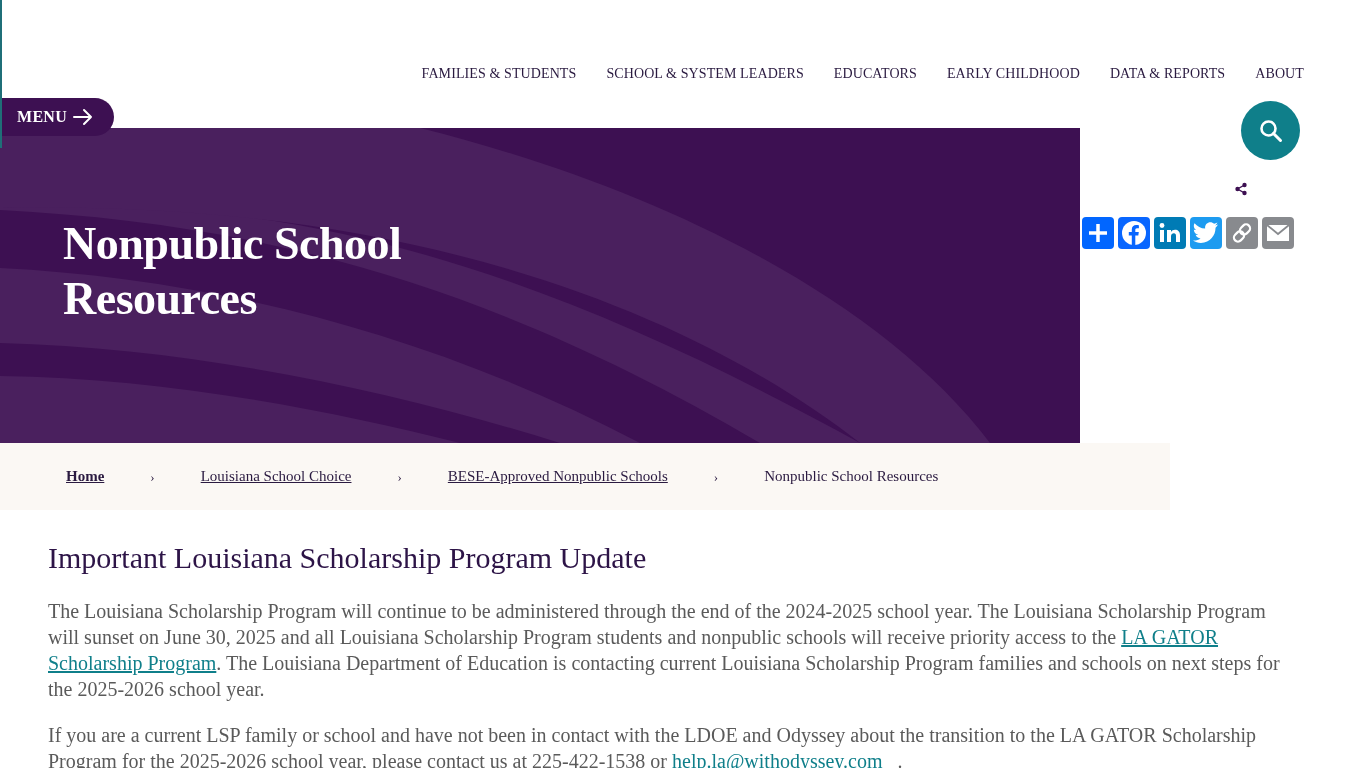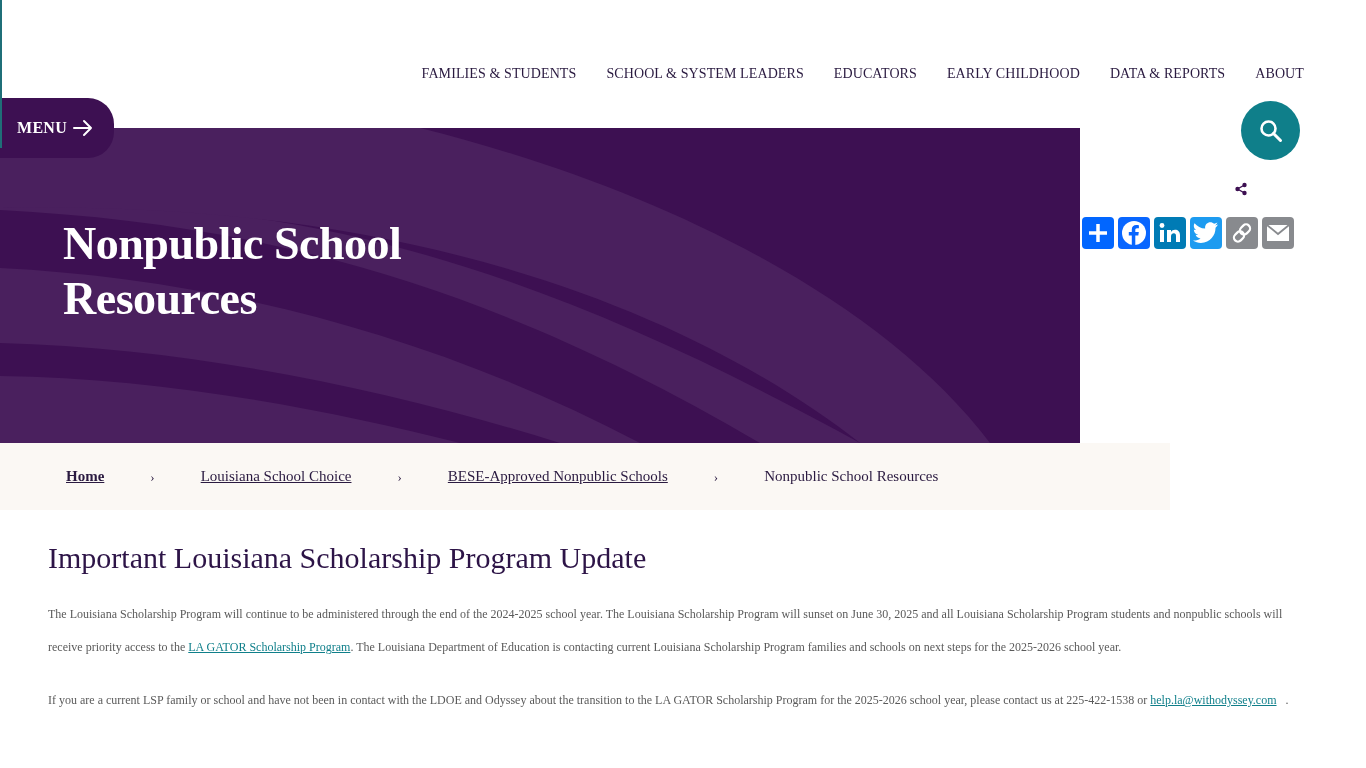--- a/index.html
+++ b/index.html
@@ -5,21 +5,21 @@
     * { box-sizing: border-box; margin: 0; padding: 0; }
     html, body { width: 1366px; height: 768px; overflow: hidden; background: #ffffff; }
     body { font-family: "Liberation Serif", serif; position: relative; }
 
     .left-edge { position: absolute; left: 0; top: 0; width: 2px; height: 148px; background: #1f6f78; z-index: 6; }
 
     .topbar { position: absolute; left: 0; top: 0; width: 1366px; height: 128px; background: #ffffff; }
     .nav { position: absolute; right: 62px; top: 54px; display: flex; gap: 30px; margin-top: 12px; }
     .nav a { font-family: "Liberation Serif", serif; font-size: 14px; color: #2a1a40; text-decoration: none; letter-spacing: 0.1px; white-space: nowrap; cursor: pointer; }
 
-    .menu-btn { position: absolute; left: 0; top: 98px; width: 114px; height: 60px; background: #3d1052; border-radius: 0 26px 26px 0; display: flex; align-items: center; padding-left: 17px; gap: 5px; z-index: 5; cursor: pointer; }
+    .menu-btn { position: absolute; left: 0; top: 98px; width: 114px; height: 38px; background: #3d1052; border-radius: 0 26px 26px 0; display: flex; align-items: center; padding-left: 17px; gap: 5px; z-index: 5; cursor: pointer; }
     .menu-btn .label { color: #ffffff; font-family: "Liberation Serif", serif; font-weight: bold; font-size: 16px; letter-spacing: 0.3px; }
     .menu-btn svg { width: 22px; height: 18px; }
 
     .hero { position: absolute; left: 0; top: 128px; width: 1080px; height: 315px; background: #3d1052; overflow: hidden; }
     .hero svg.bg { position: absolute; left: 0; top: 0; }
     .hero-title { position: absolute; left: 63px; top: 88px; color: #ffffff; font-family: "Liberation Serif", serif; font-weight: bold; font-size: 46px; line-height: 55px; letter-spacing: -0.5px; }
 
     .search-btn { position: absolute; left: 1241px; top: 101px; width: 59px; height: 59px; border-radius: 50%; background: #0f7f8a; display: flex; align-items: center; justify-content: center; z-index: 5; cursor: pointer; }
 
     .share-row { position: absolute; left: 1229px; top: 177px; display: flex; align-items: center; gap: 8px; z-index: 5; cursor: pointer; }
@@ -29,21 +29,21 @@
     .social { position: absolute; left: 1082px; top: 217px; display: flex; gap: 4px; z-index: 5; }
     .social .s { width: 32px; height: 32px; border-radius: 4px; display: flex; align-items: center; justify-content: center; cursor: pointer; }
 
     .crumbs { position: absolute; left: 0; top: 443px; width: 1170px; height: 67px; background: #fbf8f4; display: flex; align-items: center; padding-left: 66px; font-family: "Liberation Serif", serif; font-size: 15px; color: #2a1a40; gap: 37px; }
     .crumbs a { color: #2a1a40; text-decoration: underline; cursor: pointer; }
     .crumbs a.home { font-weight: bold; }
     .crumbs .sep { margin: 0 9px; font-size: 13px; color: #2a1a40; }
 
     .content { position: absolute; left: 48px; top: 540px; width: 1245px; }
     .content h2 { font-family: "Liberation Serif", serif; font-weight: normal; font-size: 30px; color: #2d1447; line-height: 36px; margin-bottom: 22px; }
-    .content p { font-family: "Liberation Serif", serif; font-size: 12px; line-height: 33px; color: #5a5a5a; margin-bottom: 20px; }
+    .content p { font-family: "Liberation Serif", serif; font-size: 20px; line-height: 26px; color: #5a5a5a; margin-bottom: 20px; }
     .content a { color: #0f7f8a; text-decoration: underline; cursor: pointer; }
   </style>
 </head>
 <body>
 
 <div class="left-edge"></div>
 
 <header class="topbar">
   <nav class="nav">
     <a>FAMILIES &amp; STUDENTS</a>

